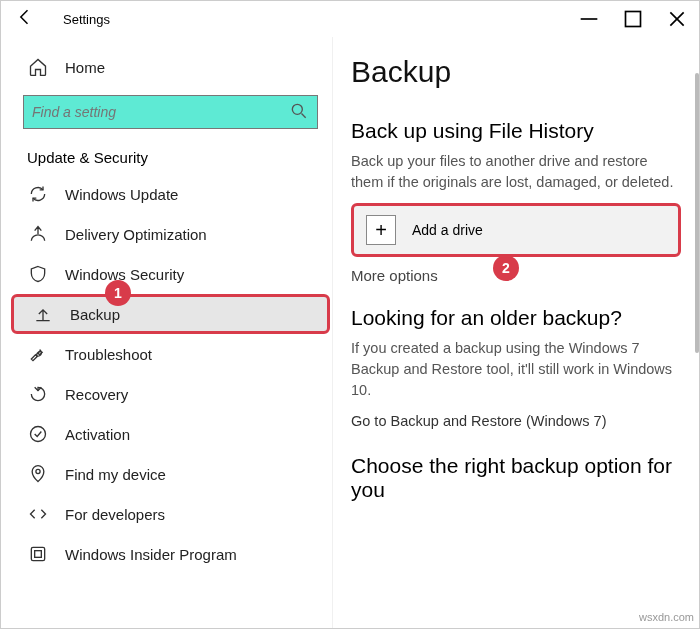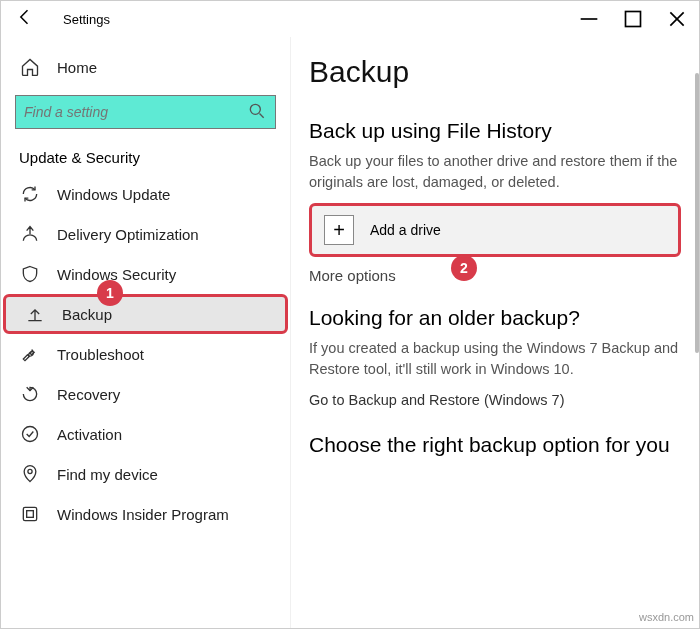--- a/index.html
+++ b/index.html
@@ -18,22 +18,22 @@
   align-items: center;
   height: 36px;
   padding-left: 14px;
 }
 .back-btn { width: 20px; font-size: 16px; cursor: pointer; }
 .title { margin-left: 28px; font-size: 13px; }
 .win-controls { margin-left: auto; display: flex; }
 .win-controls div { width: 44px; height: 36px; display: flex; align-items: center; justify-content: center; font-size: 12px; cursor: pointer; }
 .layout { display: flex; height: calc(100% - 36px); }
 .sidebar {
-  width: 290px;
-  padding: 10px 0 10px 0;
+  width: 332px;
+  padding: 10px 0 10px 8px;
   overflow-y: auto;
   border-right: 1px solid #f0f0f0;
 }
 .home-row, .nav-item {
   display: flex;
   align-items: center;
   height: 40px;
   padding-left: 18px;
   cursor: pointer;
   font-size: 15px;
@@ -274,20 +274,28 @@
     <div class="nav-item">
       <span class="icon">
           <svg viewBox="0 0 24 24" fill="none" stroke="currentColor" stroke-width="1.6">
             <path d="M12 21s-7-6-7-12a7 7 0 1114 0c0 6-7 12-7 12z"></path>
             <circle cx="12" cy="9" r="2.5"></circle>
           </svg>
         </span>
       <span>Find my device</span>
     </div>
 
+    <div class="nav-item">
+      <span class="icon">
+          <svg viewBox="0 0 24 24" fill="none" stroke="currentColor" stroke-width="1.6">
+            <path d="M8 7l-5 5 5 5M16 7l5 5-5 5"></path>
+          </svg>
+        </span>
+      <span>For developers</span>
+    </div>
 
     <div class="nav-item">
       <span class="icon">
           <svg viewBox="0 0 24 24" fill="none" stroke="currentColor" stroke-width="1.6">
             <rect x="4" y="4" width="16" height="16" rx="2"></rect>
             <rect x="8" y="8" width="8" height="8"></rect>
           </svg>
         </span>
       <span>Windows Insider Program</span>
     </div>

